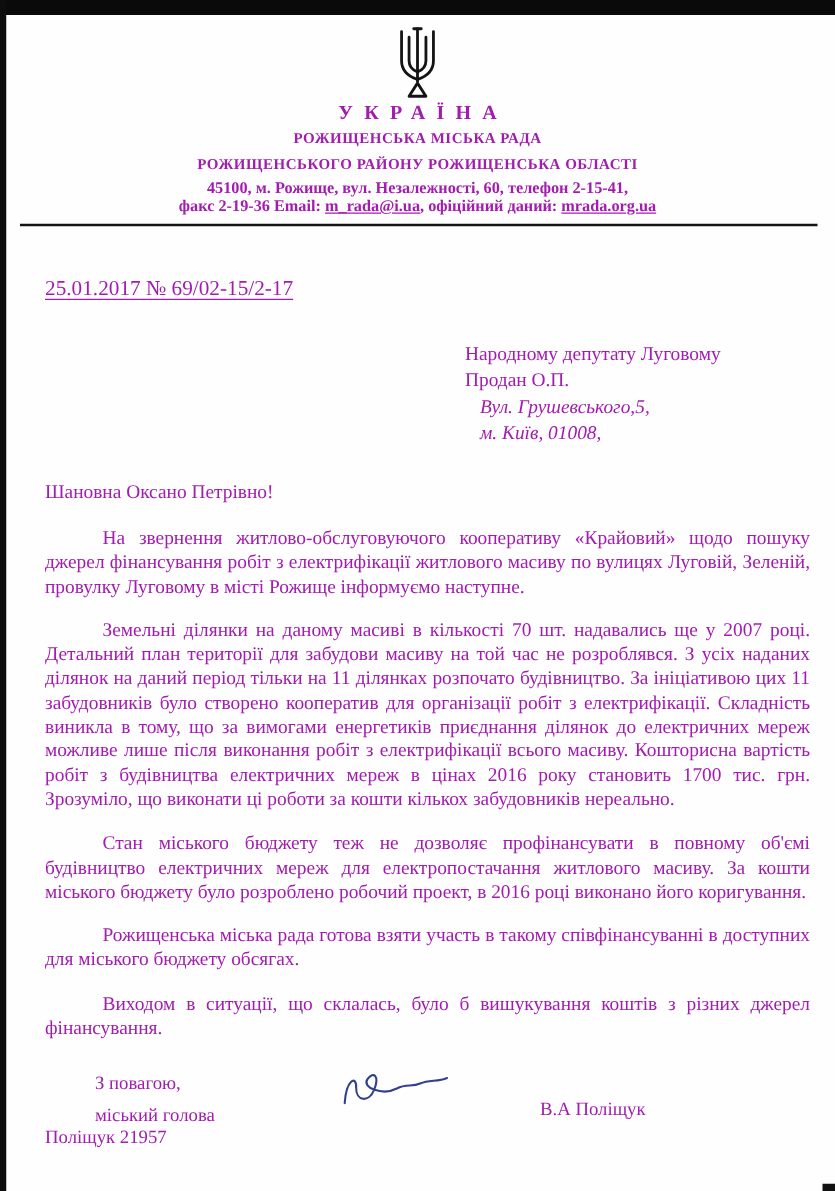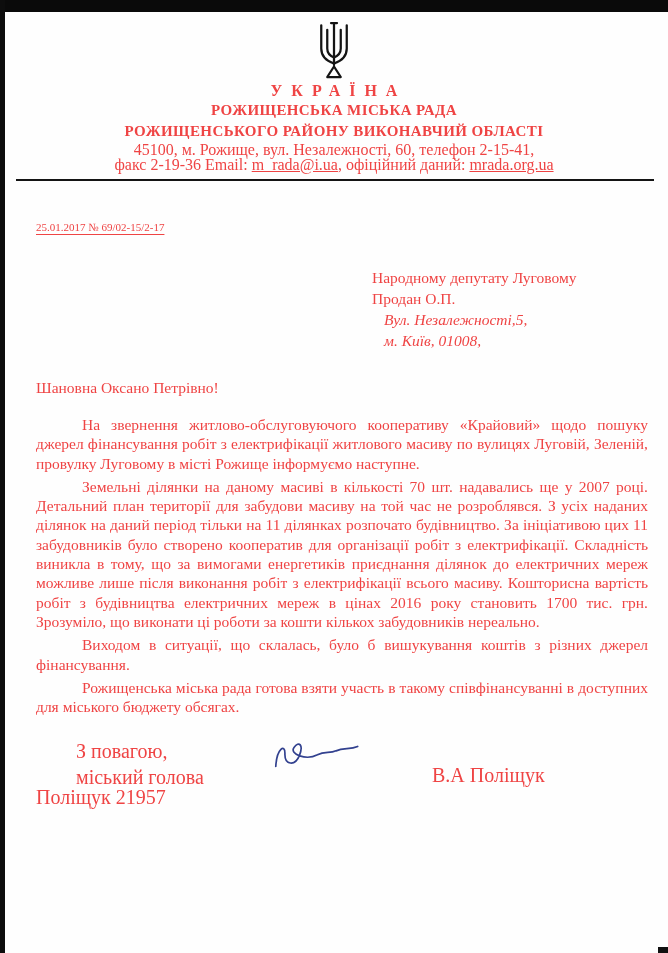--- a/index.html
+++ b/index.html
@@ -2,58 +2,58 @@
 <html><head>
 <meta charset="utf-8">
 <style>
   html,body { margin:0; padding:0; background:#ffffff; }
   .page {
     position: relative;
     width: 668px;
     height: 953px;
     background: #fefefe;
     font-family: "Liberation Serif", "DejaVu Serif", serif;
-    color: #ef4444;
+    color: #a21caf;
     overflow: hidden;
     box-sizing: border-box;
   }
   
   .scan-top    { position:absolute; top:0; left:0; width:100%; height:12px; background:#0a0a0a; }
   .scan-left   { position:absolute; top:0; left:0; width:5px;  height:100%; background:#0d0d0d; }
   .scan-corner { position:absolute; right:0; bottom:0; width:10px; height:6px; background:#111; }
 
   
   .letterhead { text-align:center; padding-top:20px; }
   .emblem { display:block; margin:0 auto 2px auto; width:46px; height:60px; }
   .country {
     font-weight:bold; font-size:16px; letter-spacing:9px;
     margin-top:2px; margin-left:9px; 
   }
-  .org-line  { font-weight:bold; font-size:15px; letter-spacing:0.4px; line-height:21px; }
-  .addr-line { font-weight:normal; font-size:16px; line-height:15px;text-align:center; }
+  .org-line  { font-weight:bold; font-size:12px; letter-spacing:0.4px; line-height:21px; }
+  .addr-line { font-weight:bold; font-size:13px; line-height:15px;text-align:center; }
   .addr-link { text-decoration:underline; }
   .head-rule { margin:7px 14px 0 16px; border:none; border-top:2.2px solid #141414; }
 
   
   .content { padding:0 20px 0 36px; }
   .ref {
     margin-top:40px;
-    font-size:11px;
+    font-size:17px;
     text-decoration:underline;
     text-underline-offset:3px;
     display:inline-block;
   }
   .recipient { margin-top:32px; margin-left:336px; font-size:15.5px; line-height:21px; }
   .recipient .it { font-style:italic; padding-left:12px; }
   .salutation { margin-top:28px; text-align:left; font-size:15.5px; margin-right:60px; }
   .letter-body { margin-top:18px; font-size:15.5px; line-height:19.3px; text-align:justify; }
-  .letter-body p { margin:4px 0 2px 0; text-indent:46px; }
+  .letter-body p { margin:16px 0 2px 0; text-indent:46px; }
 
   
-  .closing { position:relative; margin-top:22px; font-size:20px; height:100px; }
+  .closing { position:relative; margin-top:22px; font-size:15px; height:100px; }
   .closing-left { padding-left:40px; line-height:26px; }
   .sig { position:absolute; left:230px; top:-4px; transform:rotate(-9deg); }
   .closing-name { position:absolute; left:396px; top:26px; }
   .executor { position:absolute; left:0; top:48px; }
 </style>
 </head>
 <body>
 
 <div class="page">
 
@@ -66,44 +66,45 @@
       <g fill="none" stroke="#141414" stroke-width="3" stroke-linecap="round" stroke-linejoin="round">
         <path d="M30 4 v56"></path>
         <path d="M13 7 v31 c0 11 8 17 17 20 c9 -3 17 -9 17 -20 v-31"></path>
         <path d="M21 13 v25 c0 7 4 10 9 12 c5 -2 9 -5 9 -12 v-25"></path>
         <path d="M30 62 l-9 14 h18 z"></path>
         <path d="M26 4 h8"></path>
       </g>
     </svg>
     <div class="country">УКРАЇНА</div>
     <div class="org-line">РОЖИЩЕНСЬКА МІСЬКА РАДА</div>
-    <div class="org-line">РОЖИЩЕНСЬКОГО РАЙОНУ ВИКОНАВЧИЙ ОБЛАСТІ</div>
+    <div class="org-line">РОЖИЩЕНСЬКОГО РАЙОНУ РОЖИЩЕНСЬКА ОБЛАСТІ</div>
     <div class="addr-line">45100, м. Рожище, вул. Незалежності, 60, телефон 2-15-41,</div>
     <div class="addr-line"><span>факс 2-19-36 Email: </span><span class="addr-link">m_rada@i.ua</span><span>, офіційний даний: </span><span class="addr-link">mrada.org.ua</span></div>
     <hr class="head-rule">
   </header>
 
   <div class="content">
 
     <div class="ref">25.01.2017 № 69/02-15/2-17</div>
 
     <div class="recipient">
       <div>Народному депутату Луговому</div>
       <div>Продан О.П.</div>
-      <div class="it">Вул. Незалежності,5,</div>
+      <div class="it">Вул. Грушевського,5,</div>
       <div class="it">м. Київ, 01008,</div>
     </div>
 
     <div class="salutation">Шановна Оксано Петрівно!</div>
 
     <div class="letter-body">
       <p>На звернення житлово-обслуговуючого кооперативу «Крайовий» щодо пошуку джерел  фінансування робіт з електрифікації житлового масиву по вулицях Луговій, Зеленій, провулку Луговому в місті Рожище інформуємо наступне.</p>
       <p>Земельні ділянки на даному масиві в кількості 70 шт.  надавались ще у 2007 році. Детальний план території для забудови масиву на той час не розроблявся. З усіх наданих ділянок на даний період тільки на 11 ділянках розпочато будівництво. За ініціативою цих 11 забудовників було створено кооператив для організації робіт з електрифікації. Складність виникла в тому, що за вимогами енергетиків приєднання  ділянок до електричних мереж можливе лише після виконання робіт з електрифікації всього масиву. Кошторисна вартість робіт з будівництва електричних мереж в цінах 2016 року становить 1700 тис. грн. Зрозуміло, що виконати ці роботи  за кошти кількох забудовників нереально.</p>
+      <p>Стан міського бюджету теж не дозволяє профінансувати в повному об'ємі будівництво електричних мереж для електропостачання житлового масиву. За кошти міського бюджету було розроблено робочий проект, в 2016 році виконано його коригування.</p>
+      <p>Рожищенська міська рада готова взяти участь в такому співфінансуванні в доступних для міського бюджету обсягах.</p>
       <p>Виходом в ситуації, що склалась, було б вишукування коштів з різних джерел фінансування.</p>
-      <p>Рожищенська міська рада готова взяти участь в такому співфінансуванні в доступних для міського бюджету обсягах.</p>
     </div>
 
     <div class="closing">
       <div class="closing-left">
         <div>З повагою,</div>
         <div>міський голова</div>
       </div>
       <svg class="sig" width="100" height="36" viewBox="0 0 100 36" xmlns="http://www.w3.org/2000/svg">
         <path d="M8 26 C 12 8, 21 5, 19 15 C 17 26, 27 29, 33 19 C 39 9, 35 4, 29 10 C 23 16, 39 25, 51 21 C 59 18, 63 22, 70 20 C 78 18, 84 21, 92 19" fill="none" stroke="#32418f" stroke-width="1.7" stroke-linecap="round"></path>
       </svg>

